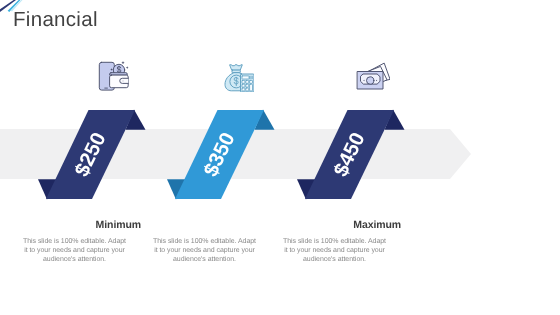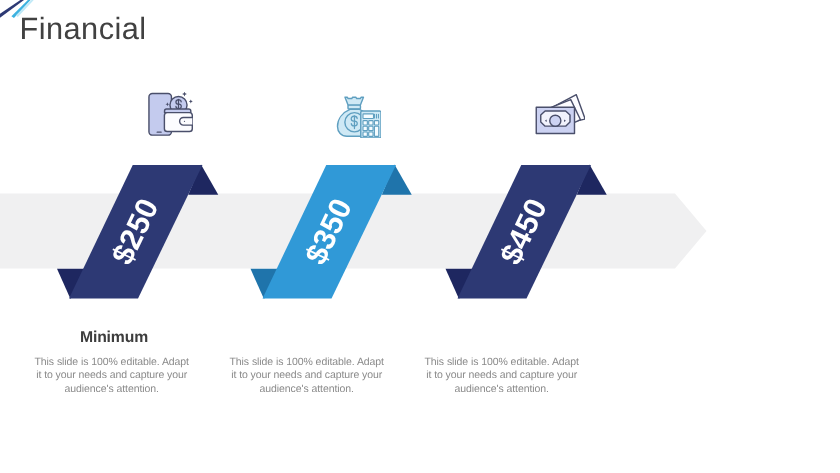--- a/index.html
+++ b/index.html
@@ -4,21 +4,21 @@
 <style>
   html,body{margin:0;padding:0;}
   body{width:560px;height:315px;background:#ffffff;font-family:"Liberation Sans",sans-serif;overflow:hidden;position:relative;-webkit-font-smoothing:antialiased;text-rendering:geometricPrecision;}
   .stage{position:absolute;left:0;top:0;width:560px;height:315px;overflow:hidden;background:#fff;}
   .deco{position:absolute;left:0;top:0;width:46px;height:34px;}
   .title{position:absolute;left:13px;top:9.5px;font-size:20.5px;color:#414141;letter-spacing:0.3px;line-height:20px;}
   .band{position:absolute;left:0;top:128px;width:480px;height:52px;}
   .icon{position:absolute;top:57px;width:36px;height:36px;}
   .ribbon{position:absolute;left:0;top:0;width:560px;height:315px;pointer-events:none;}
   text.amt{fill:#ffffff;font-weight:bold;font-size:20.5px;font-family:"Liberation Sans",sans-serif;text-anchor:middle;dominant-baseline:central;}
-  .head{position:absolute;font-weight:bold;font-size:10.5px;color:#3d3d3d;text-align:center;width:130px;line-height:11px;letter-spacing:-0.1px;}
+  .head{position:absolute;font-weight:bold;font-size:10.5px;color:#3d3d3d;text-align:right;width:130px;line-height:11px;letter-spacing:-0.1px;}
   .desc{position:absolute;font-size:7px;color:#8a8a8a;text-align:center;width:107px;line-height:9px;letter-spacing:-0.05px;}
 </style>
 </head>
 <body>
 
 <div class="stage">
 
   <svg class="deco" viewBox="0 0 46 34">
     <path d="M -2 10.6 L 13.6 0 L 16 0 L -2 13.4 Z" fill="#2d3974"></path>
     <path d="M 7.6 10.8 L 18.6 0 L 20.4 0 L 9.3 12 Z" fill="#3db2e0"></path>
@@ -107,15 +107,16 @@
     </g>
     <g fill="#4a4f6b">
       <path d="M7.2 19.5 l1.25 -0.8 v1.6 z"></path>
       <path d="M21.3 19.5 l-1.25 -0.8 v1.6 z"></path>
     </g>
   </svg>
 
   <div class="head" style="left:11px;top:220px">Minimum</div>
   <div class="desc" style="left:21px;top:237px">This slide is 100% editable. Adapt it to your needs and capture your audience's attention.</div>
   <div class="desc" style="left:151px;top:237px">This slide is 100% editable. Adapt it to your needs and capture your audience's attention.</div>
+  <div class="head" style="left:271px;top:220px">Maximum</div>
   <div class="desc" style="left:281px;top:237px">This slide is 100% editable. Adapt it to your needs and capture your audience's attention.</div>
 
 </div>
 
 </body></html>

